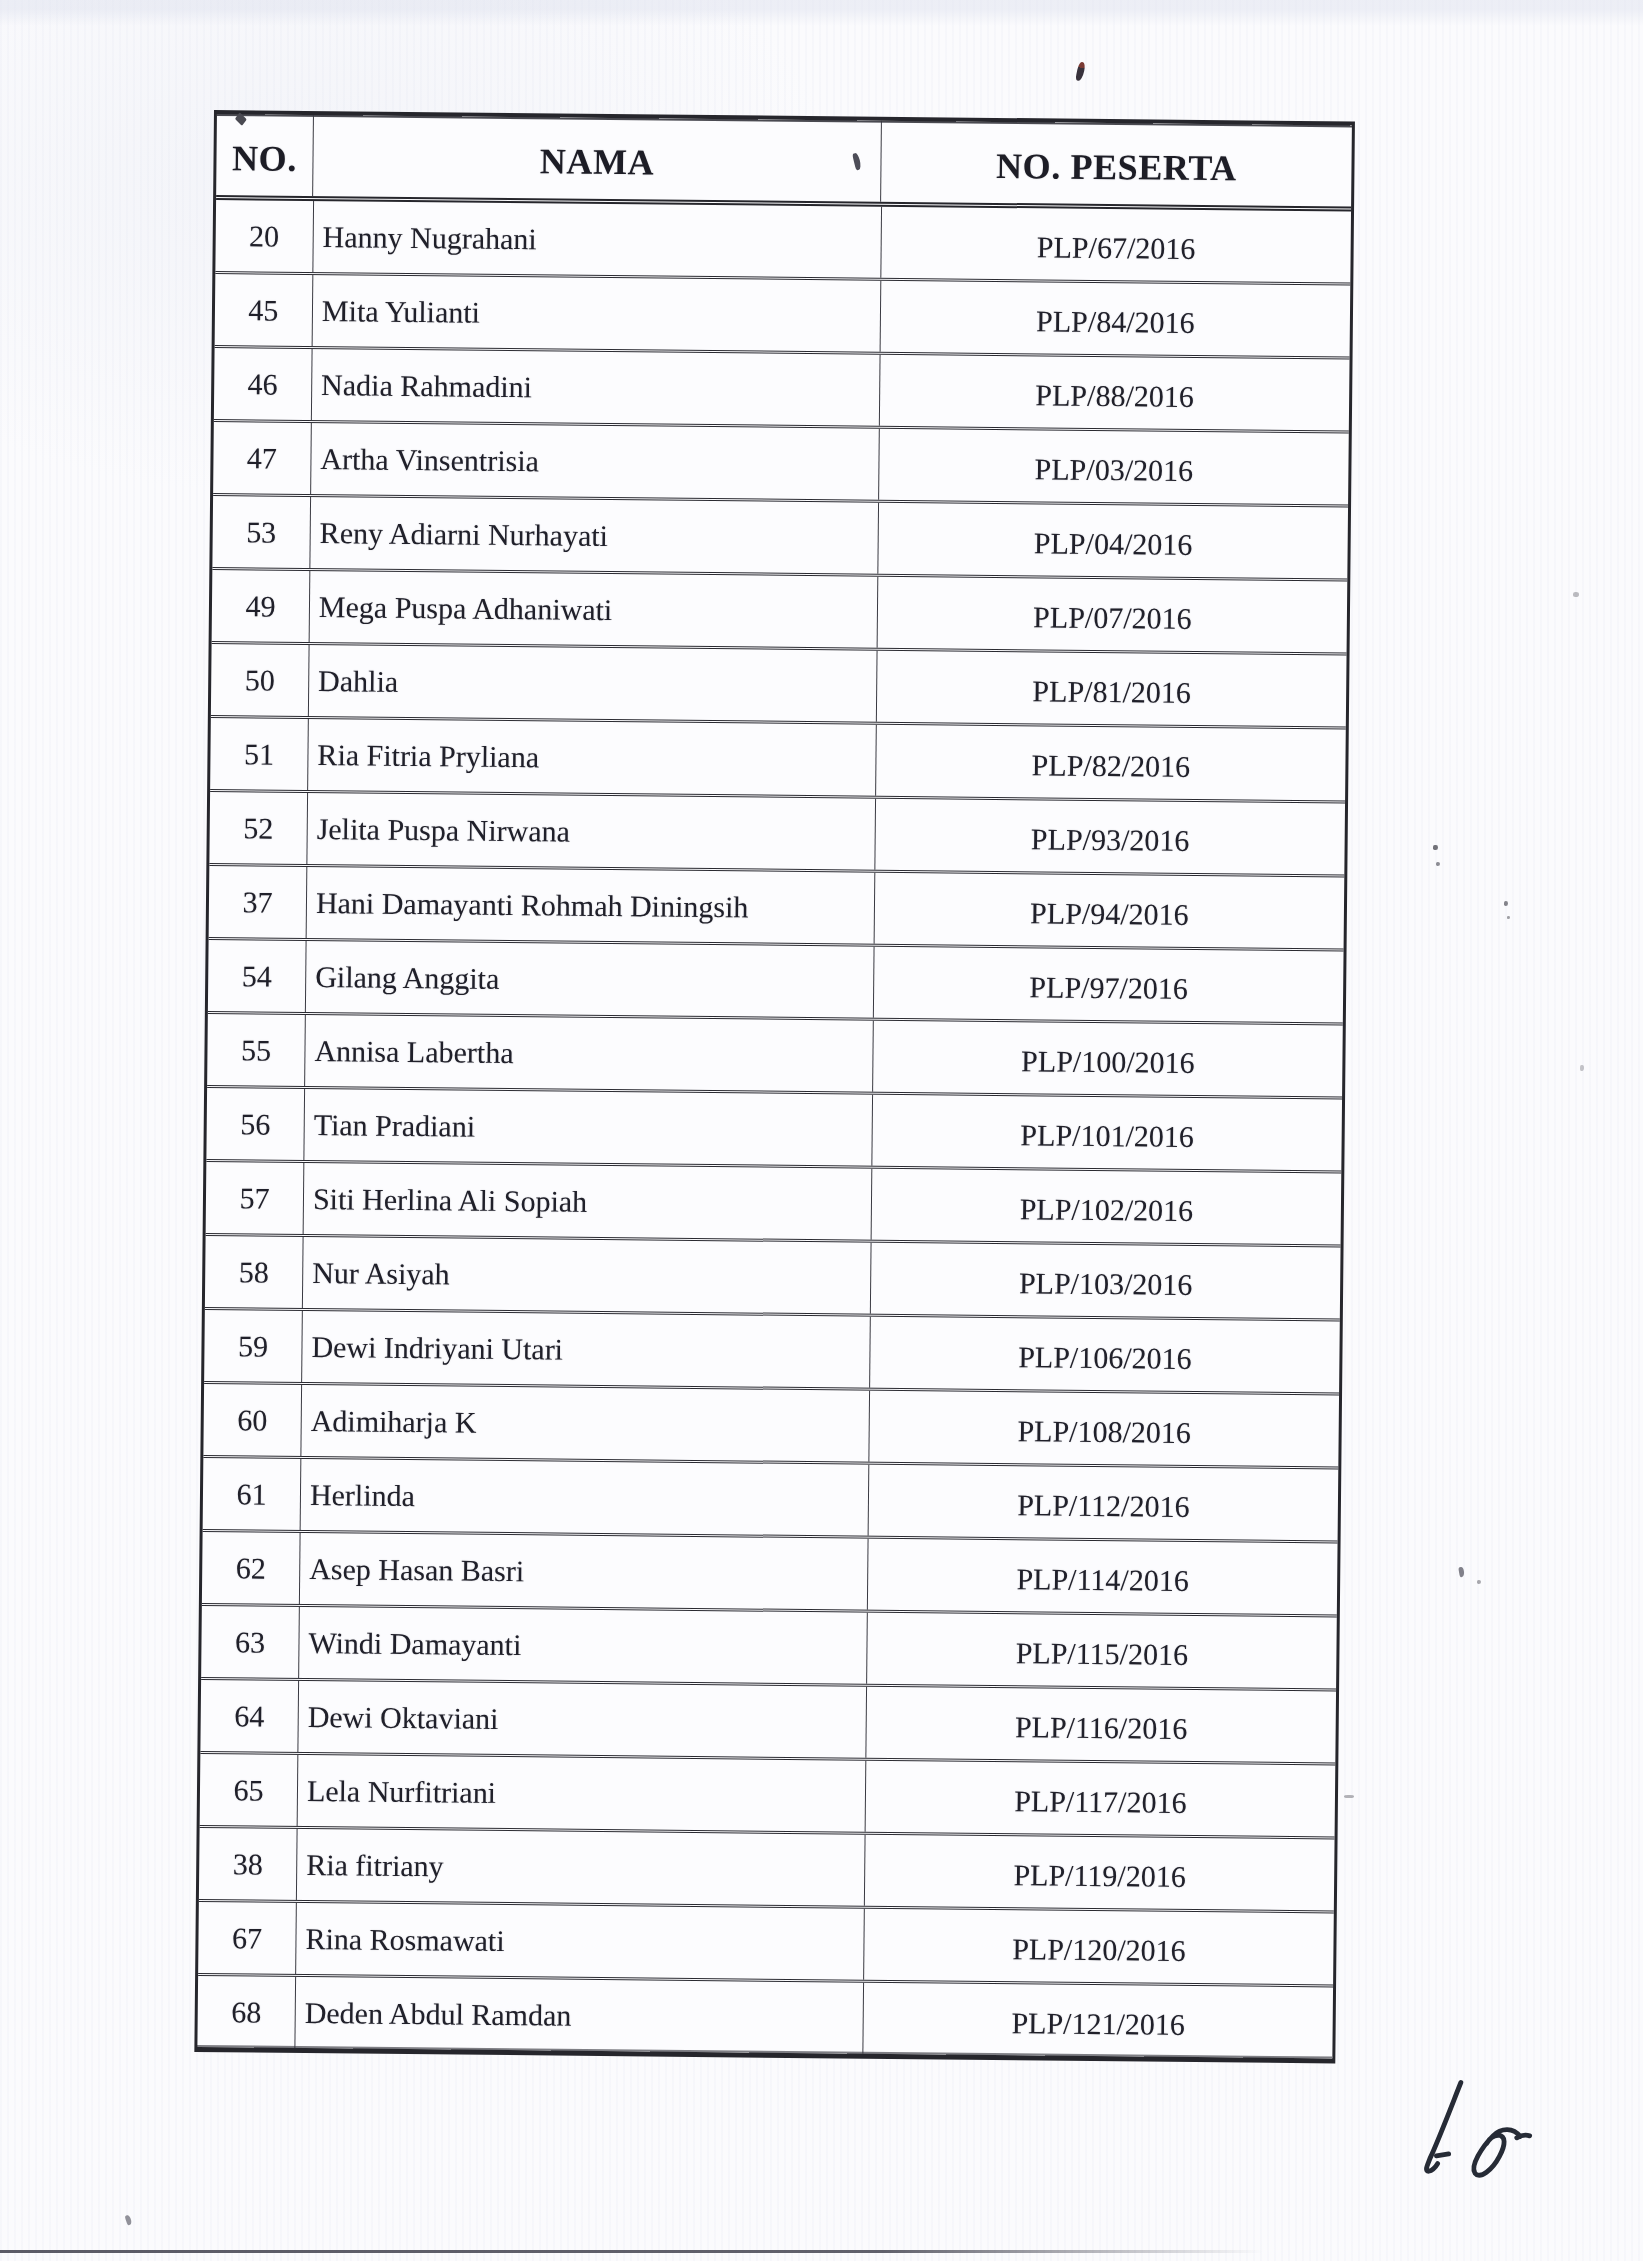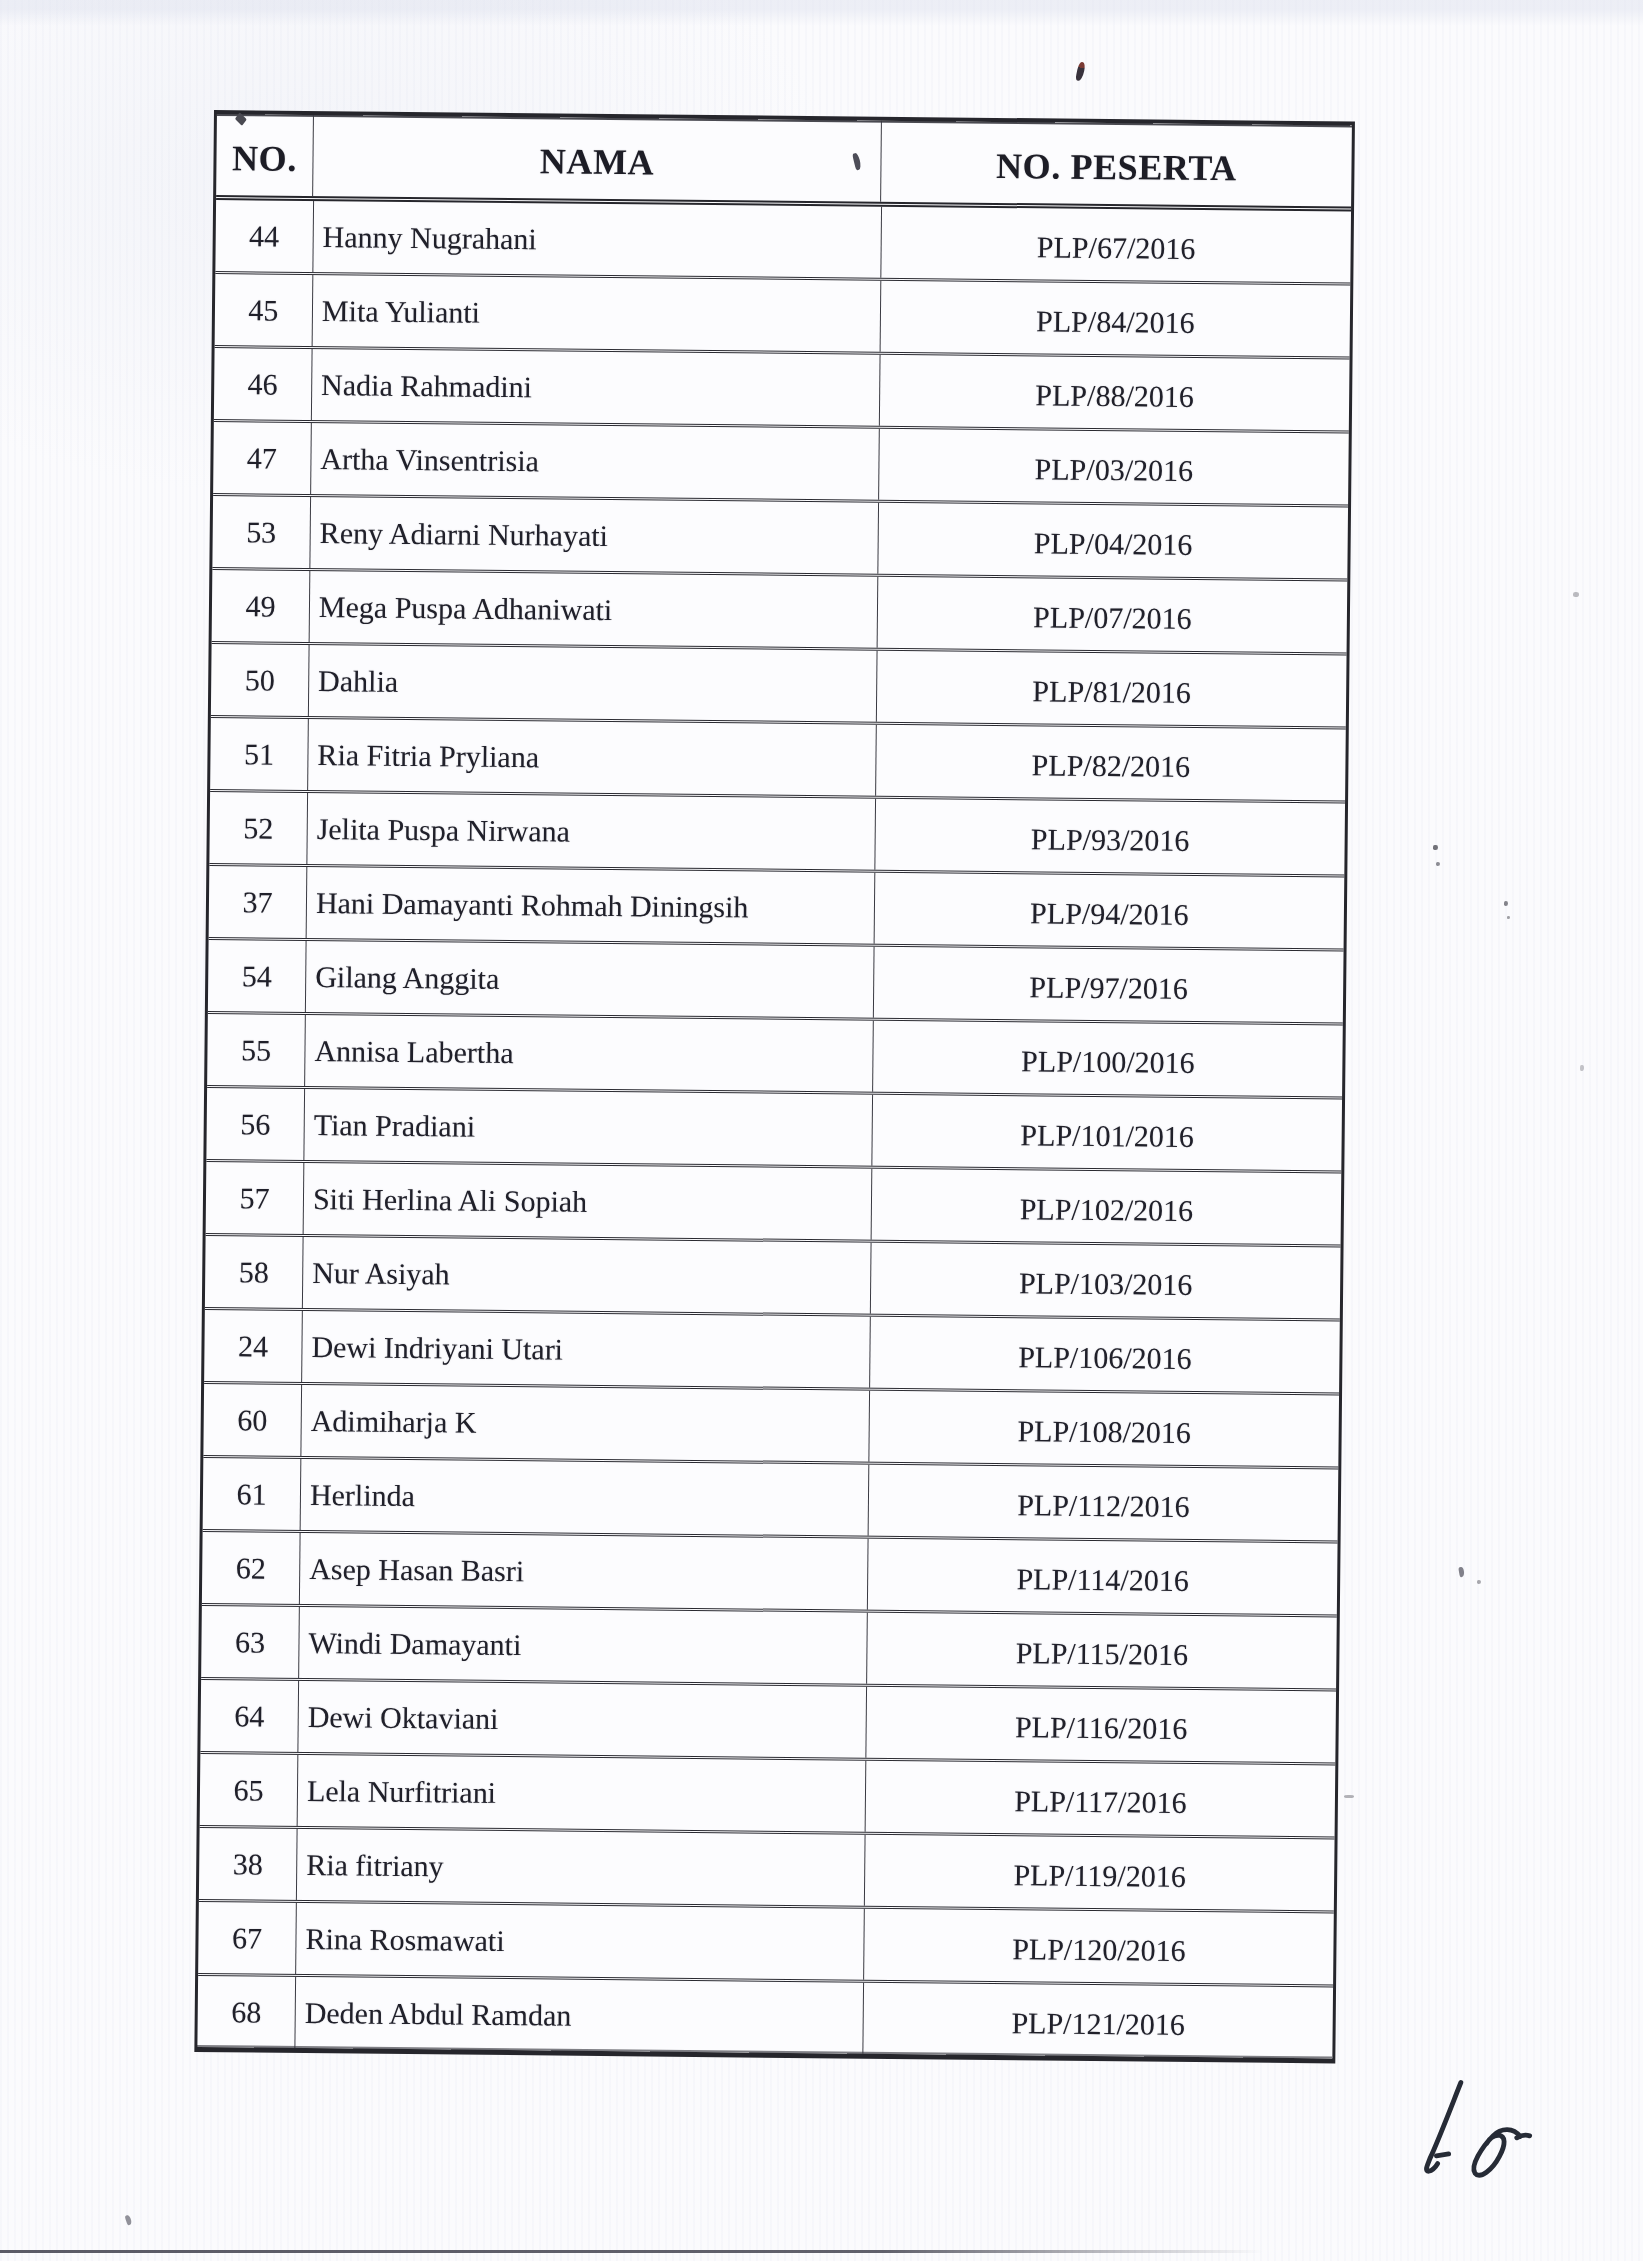--- a/index.html
+++ b/index.html
@@ -59,21 +59,21 @@
 <div class="paper-noise"></div>
 
 <div class="scan-table">
   <div class="thead">
     <div class="cell c-no h-cell">NO.</div>
     <div class="cell c-nama h-cell" style="justify-content:center;padding-left:0;">NAMA</div>
     <div class="cell c-peserta h-cell">NO. PESERTA</div>
   </div>
   <div>
       <div class="trow">
-        <div class="cell c-no">44</div>
+        <div class="cell c-no">20</div>
         <div class="cell c-nama">Hanny Nugrahani</div>
         <div class="cell c-peserta">PLP/67/2016</div>
       </div>
       <div class="trow">
         <div class="cell c-no">45</div>
         <div class="cell c-nama">Mita Yulianti</div>
         <div class="cell c-peserta">PLP/84/2016</div>
       </div>
       <div class="trow">
         <div class="cell c-no">46</div>
@@ -134,21 +134,21 @@
         <div class="cell c-no">57</div>
         <div class="cell c-nama">Siti Herlina Ali Sopiah</div>
         <div class="cell c-peserta">PLP/102/2016</div>
       </div>
       <div class="trow">
         <div class="cell c-no">58</div>
         <div class="cell c-nama">Nur Asiyah</div>
         <div class="cell c-peserta">PLP/103/2016</div>
       </div>
       <div class="trow">
-        <div class="cell c-no">24</div>
+        <div class="cell c-no">59</div>
         <div class="cell c-nama">Dewi Indriyani Utari</div>
         <div class="cell c-peserta">PLP/106/2016</div>
       </div>
       <div class="trow">
         <div class="cell c-no">60</div>
         <div class="cell c-nama">Adimiharja K</div>
         <div class="cell c-peserta">PLP/108/2016</div>
       </div>
       <div class="trow">
         <div class="cell c-no">61</div>

